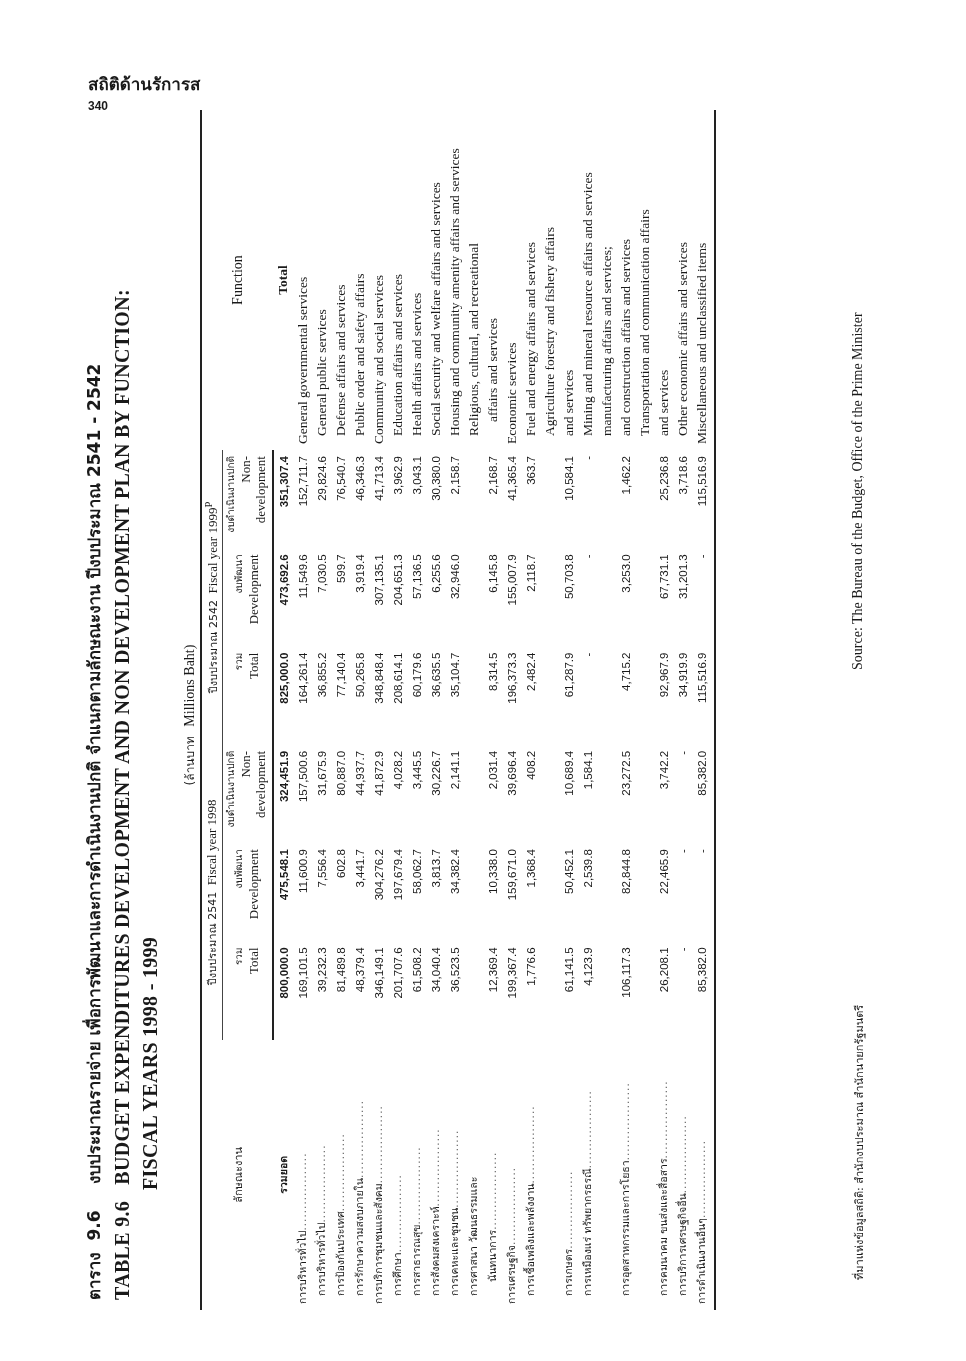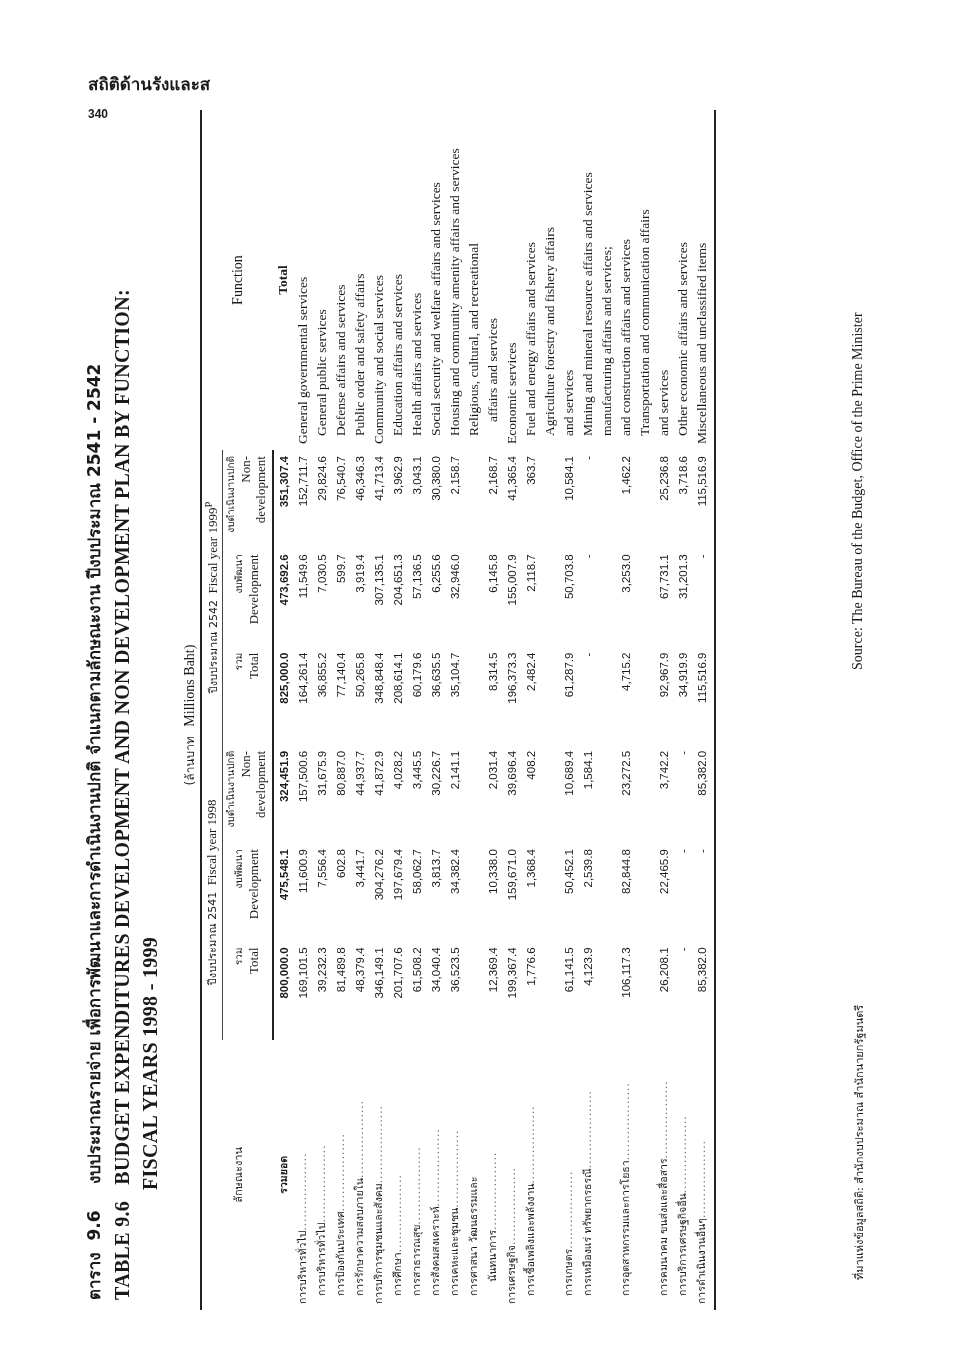--- a/index.html
+++ b/index.html
@@ -1,20 +1,20 @@
 <!DOCTYPE html>
 <html><head>
   <meta charset="utf-8">
   <style>
     html, body { margin: 0; padding: 0; background: #ffffff; }
     body { width: 966px; height: 1361px; position: relative; overflow: hidden;
            font-family: "Liberation Serif", serif; color: #1a1a1a; }
     .running-head { position: absolute; left: 88px; top: 70px; }
     .running-head .sec { font-family: "DejaVu Sans", sans-serif; font-weight: bold; font-size: 17px; }
-    .running-head .pg { font-family: "Liberation Sans", sans-serif; font-weight: bold; font-size: 12px; margin-top: 10px; }
+    .running-head .pg { font-family: "Liberation Sans", sans-serif; font-weight: bold; font-size: 12px; margin-top: 2px; }
 
     
     .rot { position: absolute; width: 1230px; height: 800px;
            left: 80px; top: 1330px; transform-origin: 0 0; transform: rotate(-90deg); }
 
     .title-block { position: absolute; left: 0; top: 0; width: 1230px; }
     .t-line { white-space: nowrap; font-size: 20px; line-height: 28px; }
     .t-line.th { font-family: "DejaVu Sans", sans-serif; font-size: 17px; font-weight: bold; }
     .t-line.en { font-weight: bold; letter-spacing: 0.3px; }
     .t-label { display: inline-block; width: 110px; padding-left: 30px; }
@@ -53,21 +53,21 @@
     table.main tbody tr:last-child td { border-bottom: 2px solid #222; padding-bottom: 3px; }
 
     .source-row { position: absolute; top: 770px; left: 20px; width: 1200px; height: 24px; }
     .source-th { position: absolute; left: 30px; top: 0; font-family: "DejaVu Sans", sans-serif; font-size: 11px; }
     .source-en { position: absolute; left: 640px; top: 0; font-size: 14px; }
   </style>
 </head>
 <body>
 
 <div class="running-head">
-  <div class="sec">สถิติด้านรังและส</div>
+  <div class="sec">สถิติด้านรัการส</div>
   <div class="pg">340</div>
 </div>
 
 <div class="rot">
 
   <div class="title-block">
     <div class="t-line th">
       <span class="t-label th"><span>ตาราง</span>&nbsp;&nbsp;<span>9.6</span></span>
       <span>งบประมาณรายจ่าย เพื่อการพัฒนาและการดำเนินงานปกติ จำแนกตามลักษณะงาน ปีงบประมาณ 2541 - 2542</span>
     </div>

